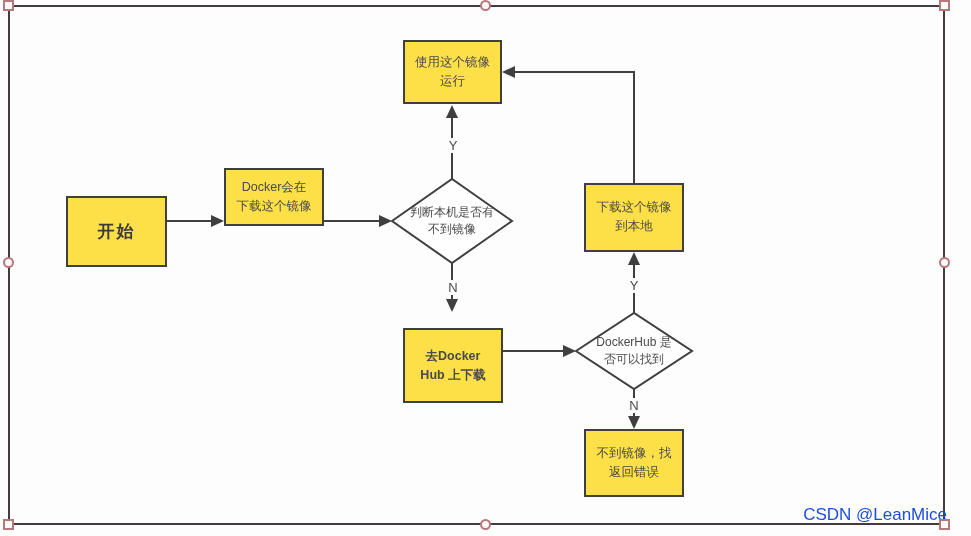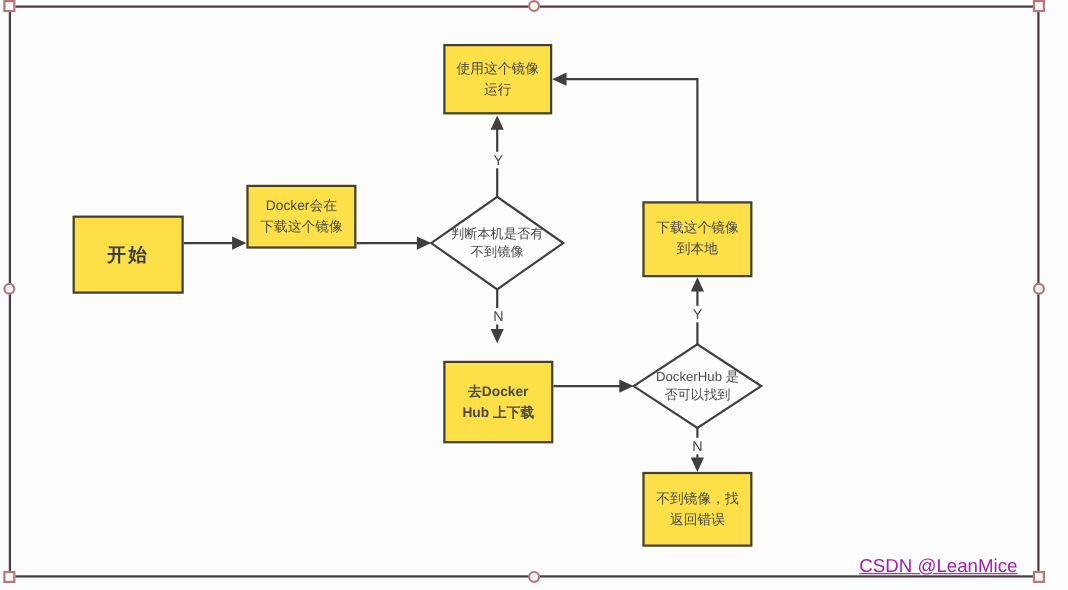--- a/index.html
+++ b/index.html
@@ -60,22 +60,22 @@
     position: absolute; transform: translateX(-50%);
     background: #fdfdfd; padding: 0 3px;
     color: #4a4a4a; font-size: 13px; z-index: 15;
   }
   .el-local-yes { left: 453px; top: 138px; }
   .el-local-no  { left: 453px; top: 280px; }
   .el-hub-yes   { left: 634px; top: 278px; }
   .el-hub-no    { left: 634px; top: 398px; }
 
   .watermark {
-    position: absolute; right: 46px; bottom: 11px;
-    color: #a21caf; font-size: 17px; z-index: 20; text-decoration: underline;
+    position: absolute; right: 24px; bottom: 11px;
+    color: #1d4ed8; font-size: 17px; z-index: 20;
   }
 </style>
 </head>
 <body>
 
 <div class="stage">
 
   <div class="selection-frame"></div>
   <div class="handle h-tl"></div>
   <div class="handle h-tr"></div>

